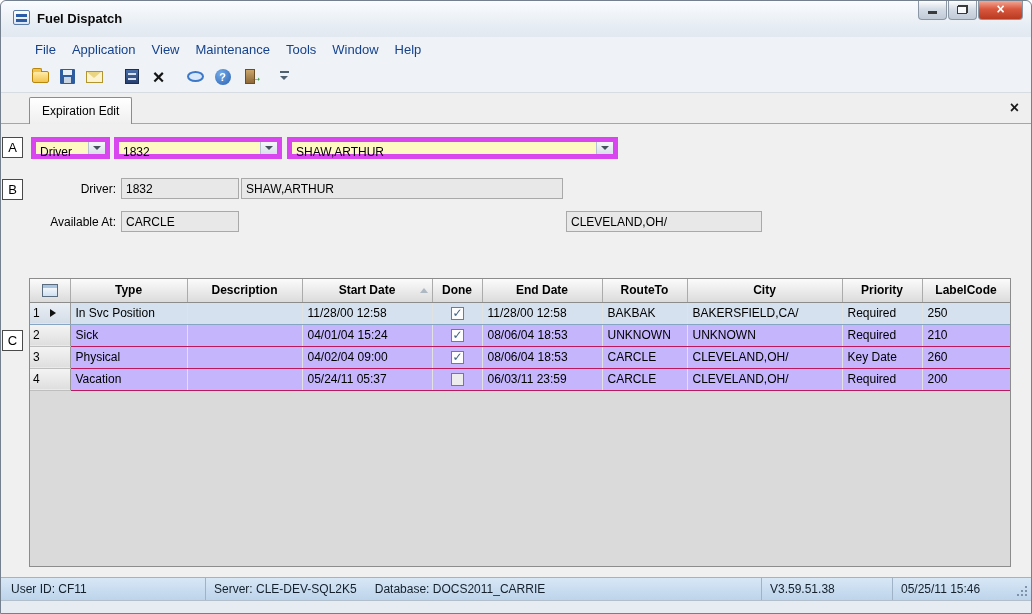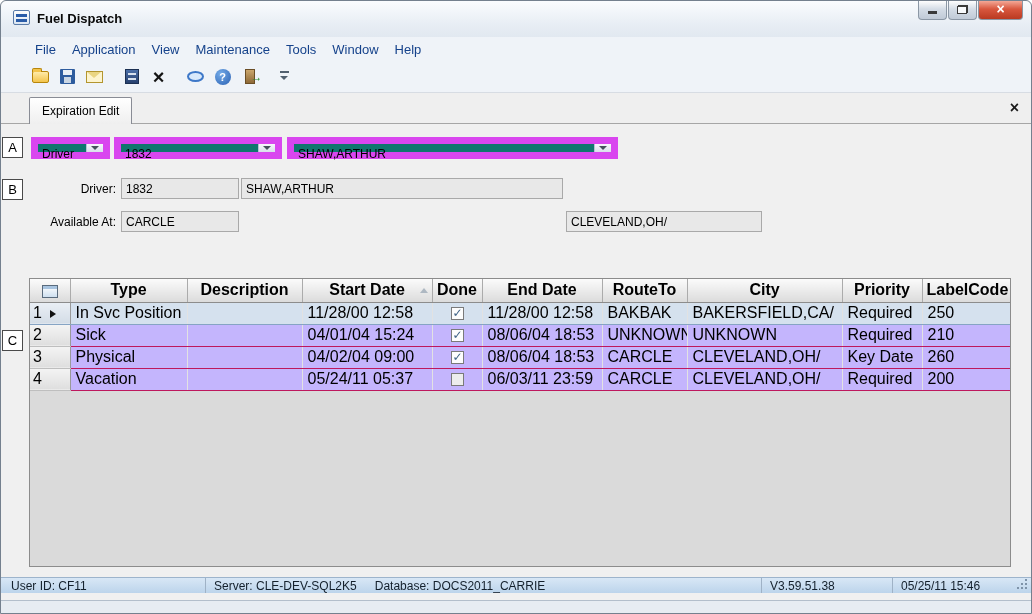--- a/index.html
+++ b/index.html
@@ -73,21 +73,21 @@
   .tb-overflow::after{content:"";display:block;width:0;height:0;margin:0 auto;
     border-left:4px solid transparent;border-right:4px solid transparent;border-top:4px solid #51606F;}
   
   .tabstrip{position:absolute;left:0;top:92px;right:0;height:31px;background:#EFEFEF;
     border-bottom:1px solid #A6A6A6;}
   .tab{position:absolute;left:28px;top:4px;height:27px;padding:0 12px;
     background:linear-gradient(#FFFFFF,#EFEFEF);border:1px solid #898C95;border-bottom:none;
     border-radius:2px 2px 0 0;display:flex;align-items:center;font-size:12px;color:#000;}
   .tab-close{position:absolute;right:12px;top:5px;font:bold 16px/20px "Liberation Sans",sans-serif;color:#1a1a1a;}
   
-  .combo{position:absolute;height:22px;background:#0f766e;border:7px solid #d946ef;}
+  .combo{position:absolute;height:22px;background:#fef9c3;border:5px solid #d946ef;}
   .combo-val{position:absolute;left:4px;top:3px;right:20px;font-size:12px;color:#000;
     white-space:nowrap;overflow:hidden;}
   .combo-btn{position:absolute;right:0;top:0;bottom:0;width:17px;
     background:linear-gradient(#F6F8FB,#D8E0EA);border-left:1px solid #B6C2D2;
     display:flex;align-items:center;justify-content:center;}
   .tri-down{width:0;height:0;border-left:4px solid transparent;border-right:4px solid transparent;
     border-top:4px solid #44505C;}
   .field{position:absolute;height:21px;background:#E8E8E8;border:1px solid #A9A9A9;
     padding:3px 4px;font-size:12px;color:#000;white-space:nowrap;overflow:hidden;}
   .flabel{position:absolute;font-size:12px;color:#000;text-align:right;}
@@ -97,21 +97,21 @@
   .lbl-driver{left:40px;top:181px;width:75px;}
   .f-driver-id{left:120px;top:177px;width:118px;}
   .f-driver-name{left:240px;top:177px;width:322px;}
   .lbl-avail{left:28px;top:214px;width:87px;}
   .f-avail-code{left:120px;top:210px;width:118px;}
   .f-avail-company{left:240px;top:210px;width:322px;}
   .f-avail-city{left:565px;top:210px;width:196px;}
   
   .grid{position:absolute;left:28px;top:277px;width:982px;height:289px;
     background:#DADADA;border:1px solid #8C8C8C;overflow:hidden;}
-  .grid-table{border-collapse:collapse;table-layout:fixed;width:980px;font-size:16px;}
+  .grid-table{border-collapse:collapse;table-layout:fixed;width:980px;font-size:12px;}
   .grid-table th{height:23px;background:linear-gradient(#FBFBFB,#DBDBDB);
     border-right:1px solid #ABABAB;border-bottom:1px solid #8C8C8C;
     font-weight:bold;text-align:center;padding:0 4px;position:relative;
     white-space:nowrap;overflow:hidden;color:#000;}
   .grid-table td{height:22px;background:#c4b5fd;border-right:1px solid #E2E2E2;
     border-bottom:1px solid #be185d;padding:0 5px;white-space:nowrap;overflow:hidden;color:#000;}
   .grid-table td.rowhead{background:linear-gradient(#F4F4F4,#DEDEDE);
     border-right:1px solid #9A9A9A;border-bottom:1px solid #BEBEBE;padding:0 3px;}
   .rowhead{display:table-cell;}
   .rownum{display:inline-block;min-width:10px;}
@@ -124,21 +124,21 @@
   .cb{display:inline-block;width:13px;height:13px;background:#EDEDED;border:1px solid #7A7A7A;
     position:relative;vertical-align:middle;}
   .cb.checked{background:#FDFDFD;}
   .cb.checked::after{content:"\2713";position:absolute;left:1px;top:-3px;
     font:bold 12px/16px "DejaVu Sans",sans-serif;color:#3D6185;}
   .sort-asc{position:absolute;right:4px;top:9px;width:0;height:0;
     border-left:4px solid transparent;border-right:4px solid transparent;border-bottom:5px solid #AEB8C2;}
   .sel-icon{display:inline-block;width:16px;height:13px;border:1px solid #5A6B7D;
     background:linear-gradient(#FFFFFF,#CFE0F0);box-shadow:inset 0 3px 0 #A8C4E0;vertical-align:middle;}
   
-  .statusbar{position:absolute;left:0;top:576px;right:0;height:16px;
+  .statusbar{position:absolute;left:0;top:576px;right:0;height:23px;
     background:linear-gradient(var(--status-top),var(--status-bottom));
     border-top:1px solid #9DB4CC;font-size:12px;color:#14202C;}
   .seg{position:absolute;top:0;bottom:0;display:flex;align-items:center;padding:0 8px;
     white-space:nowrap;overflow:hidden;}
   .seg + .seg{border-left:1px solid #9FB2C6;}
   .seg .gap{margin-left:18px;}
   .s1{left:2px;width:202px;}
   .s2{left:204px;width:556px;text-align:center;}
   .s3{left:760px;width:131px;}
   .s4{left:891px;width:117px;}

